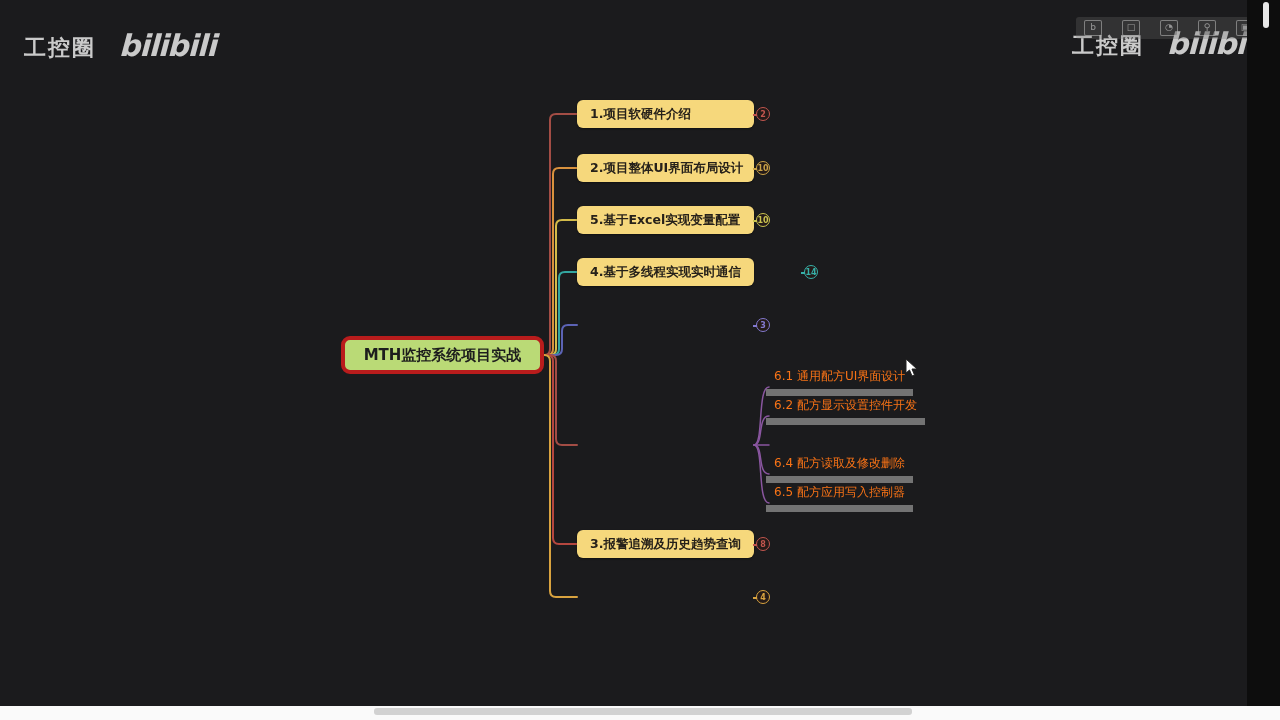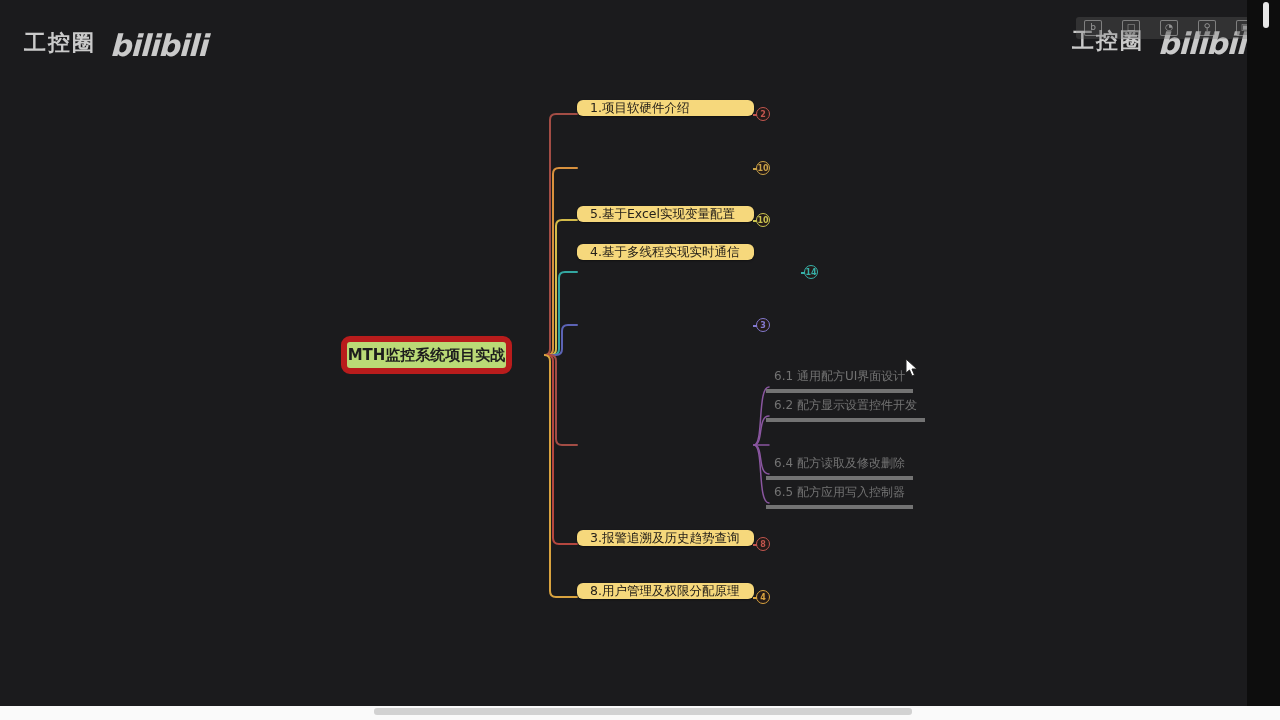--- a/index.html
+++ b/index.html
@@ -1,54 +1,54 @@
 <!DOCTYPE html>
 <html><head>
 <meta charset="utf-8">
 <style>
   html,body{margin:0;padding:0;background:#000;}
   #app{position:relative;width:1280px;height:720px;background:#1b1b1d;overflow:hidden;
        font-family:"DejaVu Sans","Liberation Sans",sans-serif;}
   
-  .wm{position:absolute;display:flex;align-items:flex-start;gap:16px;color:#d9d9d9;opacity:.92;}
+  .wm{position:absolute;display:flex;align-items:flex-end;gap:25px;color:#d9d9d9;opacity:.92;}
   .wm .brand{font-size:22px;font-weight:700;letter-spacing:2px;}
   .wm .bili{font-size:30px;font-weight:800;font-style:italic;letter-spacing:-1px;transform:skewX(-4deg);}
   #wm-left{left:24px;top:28px;}
   #wm-right{left:1072px;top:26px;}
   
   #overlay-toolbar{position:absolute;left:1076px;top:17px;width:186px;height:22px;
       background:rgba(110,110,110,.28);border-radius:3px;display:flex;align-items:center;
       justify-content:space-between;padding:0 8px;box-sizing:border-box;}
   .tb-ic{width:16px;height:14px;border:1px solid rgba(220,220,220,.45);border-radius:2px;
       color:rgba(230,230,230,.55);font-size:9px;line-height:13px;text-align:center;background:rgba(60,60,60,.3);}
   
   #wires{position:absolute;left:0;top:0;}
   
-  #root-node{position:absolute;left:341px;top:336px;width:171px;height:38px;background:#bada76;
-      border:6px solid #b91c1c;border-radius:9px;box-sizing:border-box;display:flex;align-items:center;
+  #root-node{position:absolute;left:341px;top:336px;width:203px;height:38px;background:#bada76;
+      border:4px solid #b91c1c;border-radius:9px;box-sizing:border-box;display:flex;align-items:center;
       justify-content:center;font-size:15px;font-weight:700;color:#1d1d1d;}
   
-  .node{position:absolute;left:577px;width:177px;height:16px;background:#f6d87c;border-radius:6px;
+  .node{position:absolute;left:577px;width:177px;height:28px;background:#f6d87c;border-radius:6px;
       display:flex;align-items:center;padding-left:13px;box-sizing:border-box;
-      font-size:12.5px;font-weight:400;color:#26211a;box-shadow:0 1px 2px rgba(0,0,0,.4);}
+      font-size:12.5px;font-weight:700;color:#26211a;box-shadow:0 1px 2px rgba(0,0,0,.4);}
   
   .badge{position:absolute;left:756px;width:14px;height:14px;border-radius:50%;box-sizing:border-box;
       font-size:8px;font-weight:700;display:flex;align-items:center;justify-content:center;
       background:#241a18;}
   .badge::before{content:"";position:absolute;left:-4px;top:6px;width:4px;height:1.5px;background:currentColor;}
   .c0{color:#c2564e;border:1.5px solid #c2564e;}
   .c1{color:#caa247;border:1.5px solid #caa247;}
   .c2{color:#c9c24f;border:1.5px solid #c9c24f;}
   .c3{color:#36b0a8;border:1.5px solid #36b0a8;margin-left:48px;}
   .c4{color:#8379cf;border:1.5px solid #8379cf;}
   .c6{color:#c2564e;border:1.5px solid #c2564e;}
   .c7{color:#d9a33f;border:1.5px solid #d9a33f;}
   
   .child{position:absolute;left:766px;height:20px;line-height:18px;display:inline-block;
-      padding:0 8px 2px 8px;border-bottom:4px solid #737373;color:#737373;font-size:12px;white-space:nowrap;}
+      padding:0 8px 2px 8px;border-bottom:7px solid #737373;color:#f97316;font-size:12px;white-space:nowrap;}
   
   #right-strip{position:absolute;left:1247px;top:0;width:33px;height:706px;background:#0d0d0d;}
   #v-thumb{position:absolute;left:1263px;top:2px;width:6px;height:26px;background:#e8e8e8;border-radius:3px;}
   #h-track{position:absolute;left:0;top:706px;width:1280px;height:14px;background:#fafafa;}
   #h-thumb{position:absolute;left:374px;top:708px;width:538px;height:7px;background:#d2d2d2;border-radius:3px;}
   #cursor{position:absolute;left:905px;top:358px;}
 </style>
 </head>
 <body>
 
@@ -89,35 +89,35 @@
     <span class="tb-ic">◔</span>
     <span class="tb-ic">⚲</span>
     <span class="tb-ic">▣</span>
   </div>
 
   <div id="root-node">MTH监控系统项目实战</div>
 
   <div class="node" style="top:100px">1.项目软硬件介绍</div>
   <div class="badge c0" style="top:107px">2</div>
 
+  <div class="node" style="top:154px">2.项目整体UI界面布局设计</div>
   <div class="badge c1" style="top:161px">10</div>
 
   <div class="node" style="top:206px">5.基于Excel实现变量配置</div>
   <div class="badge c2" style="top:213px">10</div>
 
-  <div class="node" style="top:244px">4.基于多线程实现实时通信</div>
+  <div class="node" style="top:258px">4.基于多线程实现实时通信</div>
   <div class="badge c3" style="top:265px">14</div>
 
   <div class="badge c4" style="top:318px">3</div>
 
 
   <div class="node" style="top:530px">3.报警追溯及历史趋势查询</div>
   <div class="badge c6" style="top:537px">8</div>
 
-  <div class="node" style="top:583px">8.用户管理及权限分配原理</div>
   <div class="badge c7" style="top:590px">4</div>
 
   <div class="child" style="top:367px">6.1 通用配方UI界面设计</div>
   <div class="child" style="top:396px">6.2 配方显示设置控件开发</div>
   <div class="child" style="top:454px">6.4 配方读取及修改删除</div>
   <div class="child" style="top:483px">6.5 配方应用写入控制器</div>
 
   <div id="right-strip"></div>
   <div id="v-thumb"></div>
   <div id="h-track"></div>

